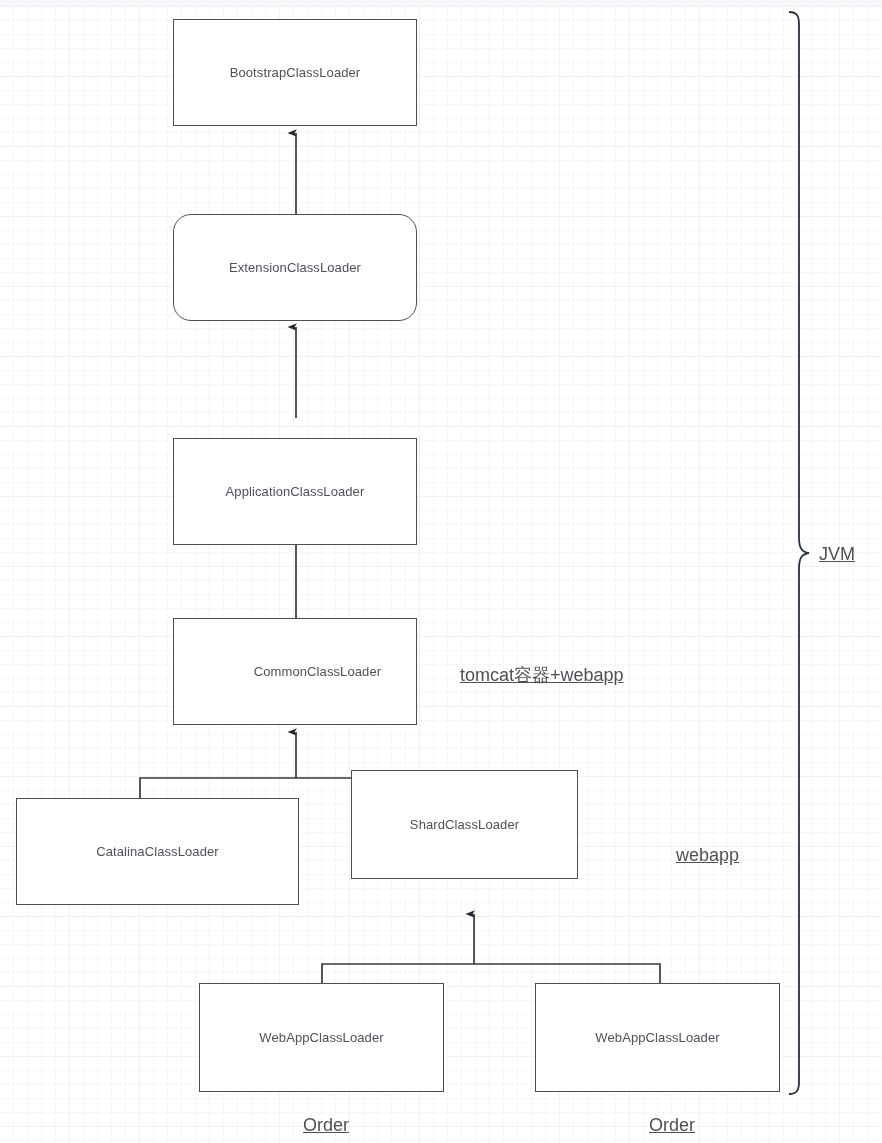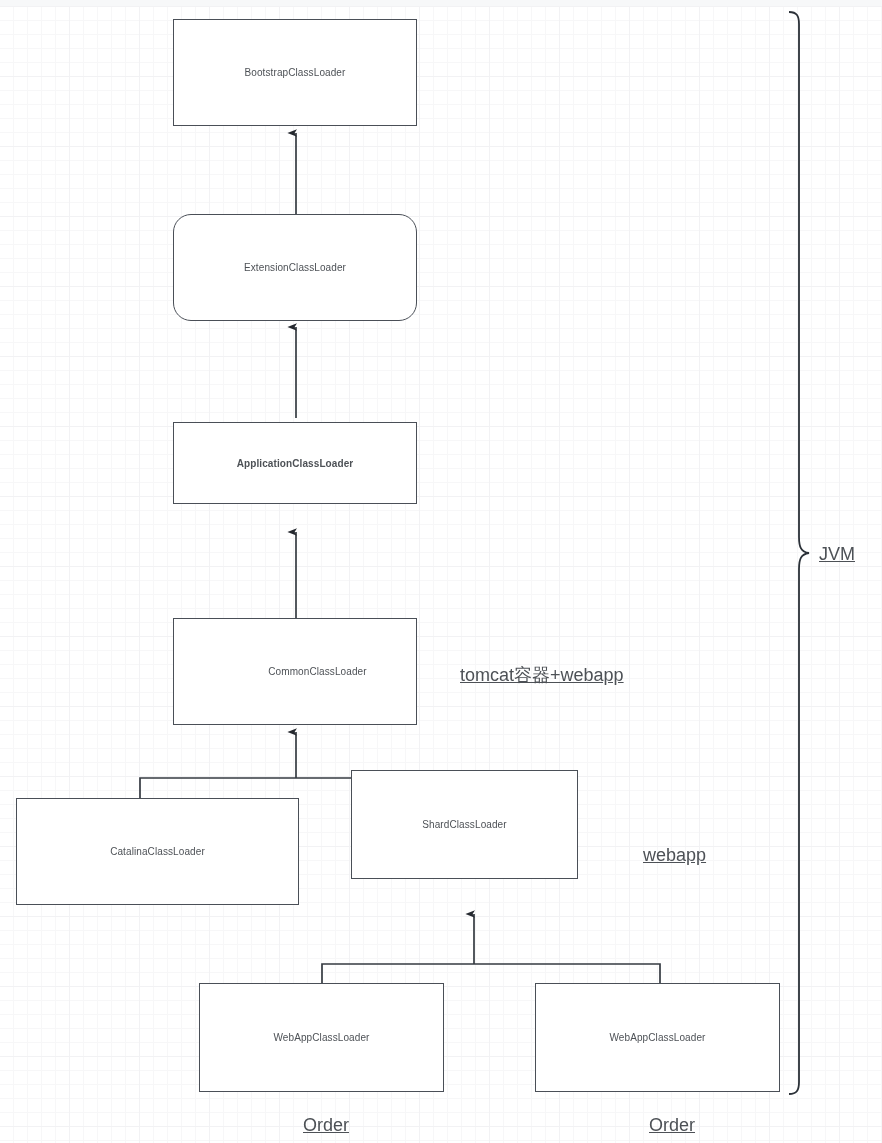--- a/index.html
+++ b/index.html
@@ -34,21 +34,21 @@
     position: absolute;
     box-sizing: border-box;
     background: #ffffff;
     border: 1.6px solid #4a4f57;
     display: flex;
     align-items: center;
     justify-content: center;
   }
   .node-label {
     font-family: "Liberation Sans", sans-serif;
-    font-size: 10px;
+    font-size: 13px;
     color: #4d5156;
     letter-spacing: 0.1px;
     white-space: nowrap;
   }
   .free-label {
     position: absolute;
     font-family: "Liberation Sans", sans-serif;
     font-size: 18px;
     color: #4d5156;
     white-space: nowrap;
@@ -118,21 +118,21 @@
   </svg>
 
   <div class="node" style="left:173px; top:19px; width:244px; height:107px;">
     <span class="node-label">BootstrapClassLoader</span>
   </div>
 
   <div class="node" style="left:173px; top:214px; width:244px; height:107px;border-radius:18px;">
     <span class="node-label">ExtensionClassLoader</span>
   </div>
 
-  <div class="node" style="left:173px; top:422px; width:244px; height:82px;font-weight:bold;">
+  <div class="node" style="left:173px; top:438px; width:244px; height:107px;">
     <span class="node-label">ApplicationClassLoader</span>
   </div>
 
   <div class="node" style="left:173px; top:618px; width:244px; height:107px;padding-left:45px;">
     <span class="node-label">CommonClassLoader</span>
   </div>
 
   <div class="node" style="left:16px; top:798px; width:283px; height:107px;">
     <span class="node-label">CatalinaClassLoader</span>
   </div>
@@ -144,21 +144,21 @@
   <div class="node" style="left:199px; top:983px; width:245px; height:109px;">
     <span class="node-label">WebAppClassLoader</span>
   </div>
 
   <div class="node" style="left:535px; top:983px; width:245px; height:109px;">
     <span class="node-label">WebAppClassLoader</span>
   </div>
 
   <div class="free-label" style="left:460px; top:663px;">tomcat容器+webapp</div>
 
-  <div class="free-label" style="left:643px; top:845px;">webapp</div>
+  <div class="free-label" style="left:676px; top:845px;">webapp</div>
 
   <div class="free-label" style="left:819px; top:544px;">JVM</div>
 
   <div class="free-label" style="left:303px; top:1115px;">Order</div>
 
   <div class="free-label" style="left:649px; top:1115px;">Order</div>
 
 </div>
 
 </body></html>

